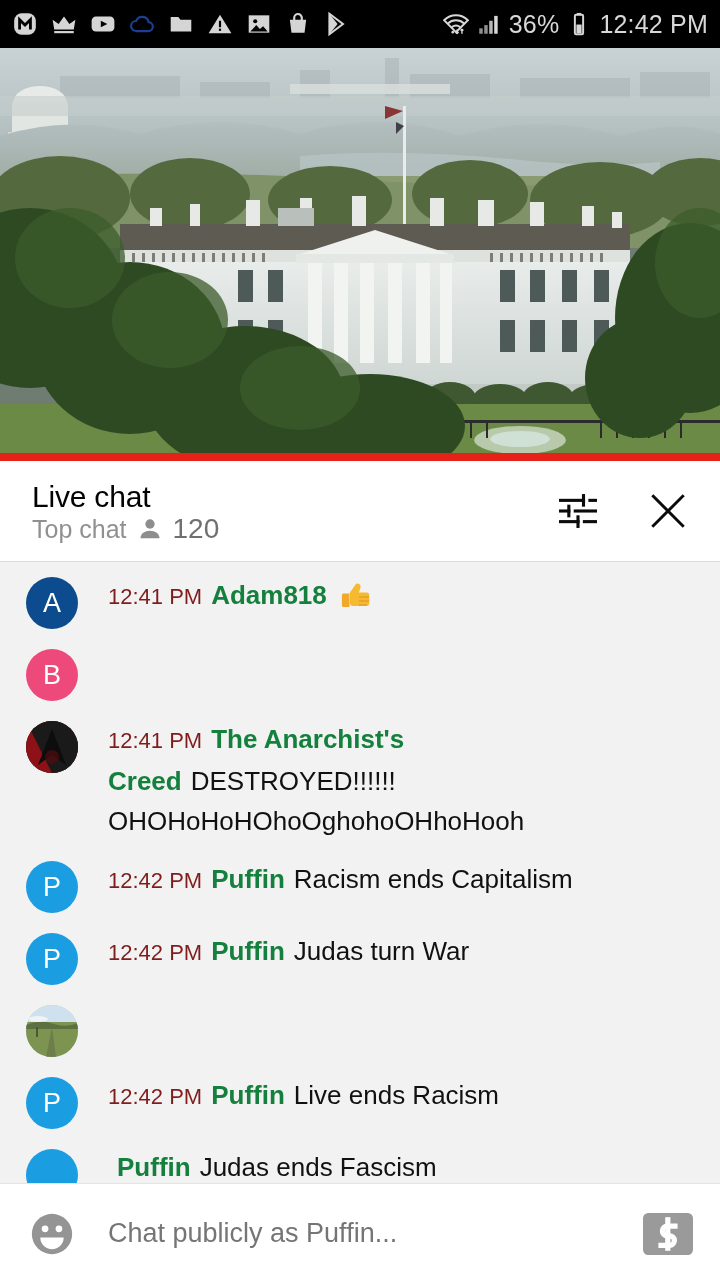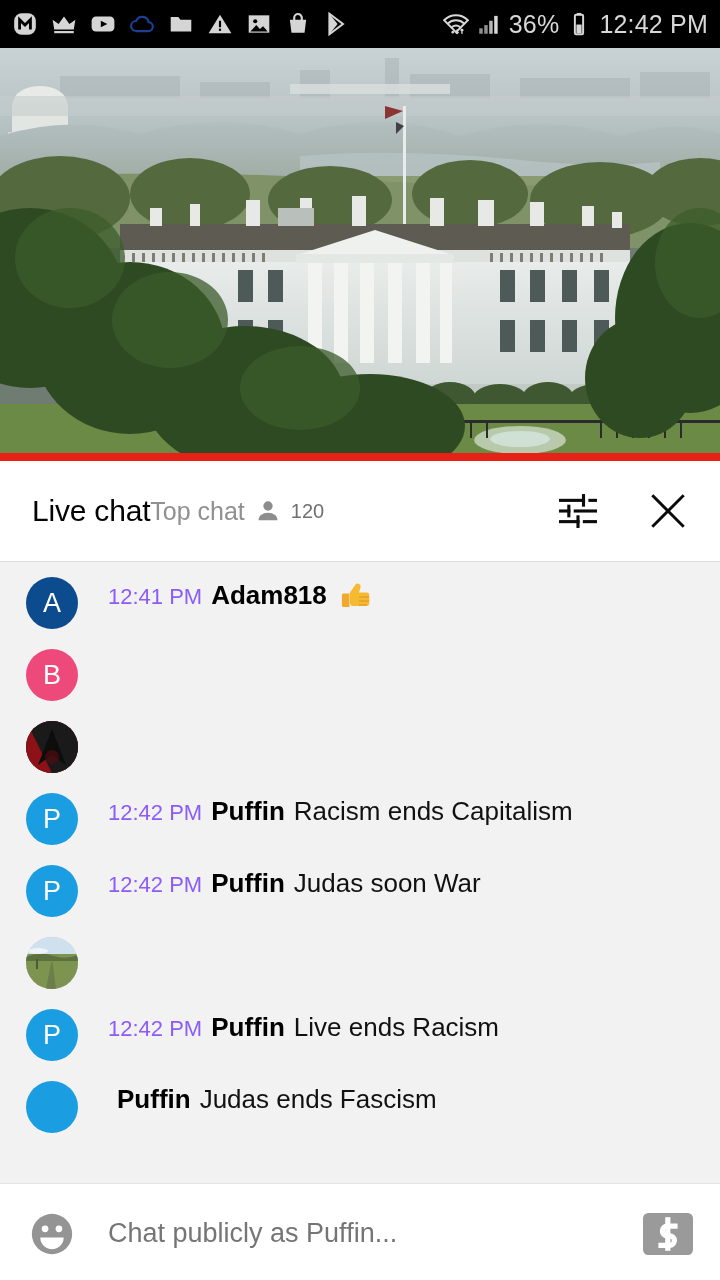--- a/index.html
+++ b/index.html
@@ -42,30 +42,30 @@
   }
 
   
   .chat-header {
     height: 100px; width: 720px;
     background: #ffffff;
     display: flex; align-items: center;
     padding: 0 30px 0 32px;
     position: relative;
   }
-  .chat-header-left { display: flex; flex-direction: row; }
+  .chat-header-left { display: flex; flex-direction: column; }
   .chat-title {
     font-size: 30px; color: #030303; font-weight: 400;
     line-height: 36px; letter-spacing: -0.2px;
   }
   .chat-sub {
     display: flex; align-items: center; gap: 10px;
   }
   .chat-subtext { font-size: 25px; color: #909090; line-height: 28px; }
-  .viewer-count { font-size: 20px; color: #707070; line-height: 28px; }
+  .viewer-count { font-size: 28px; color: #707070; line-height: 28px; }
   .header-actions { margin-left: auto; display: flex; align-items: center; gap: 46px; }
   .hdr-btn { width: 44px; height: 44px; display: flex; align-items: center; justify-content: center; }
 
   
   .msg-list {
     width: 720px;
     height: 622px;
     background: #f2f2f2;
     border-top: 1px solid #dcdcdc;
     padding-top: 4px;
@@ -90,22 +90,22 @@
   .avatar.creed { background: #000; position: relative; }
   .avatar.creed svg { width: 52px; height: 52px; display: block; }
   .msg-body {
     margin-left: 30px;
     font-size: 26px;
     line-height: 40px;
     color: #0b0b0b;
     flex: 1;
     word-wrap: break-word;
   }
-  .m-time { color: #8b5cf6; font-size: 22px; }
-  .m-author { color: #000000; font-weight: bold; margin-left: 9px; }
+  .m-time { color: #7f1d1d; font-size: 22px; }
+  .m-author { color: #15803d; font-weight: bold; margin-left: 9px; }
   .m-text { color: #111111; margin-left: 9px; }
   .emoji-thumb { display:inline-block; vertical-align:-8px; margin-left:12px; }
 
   
   .input-bar {
     width: 720px; height: 100px;
     background: #ffffff;
     display: flex; align-items: center;
     padding: 0 26px;
     border-top: 1px solid #e4e4e4;
@@ -433,32 +433,33 @@
     </div>
     <div class="msg">
       <div class="avatar creed">
         <svg viewBox="0 0 52 52">
           <rect width="52" height="52" fill="#8e1118"></rect>
           <path d="M0 0 L52 0 L52 52 L26 52 z" fill="#1a1a1a"></path>
           <path d="M26 8 L40 44 L26 34 L12 44 z" fill="#0d0d0d"></path>
           <circle cx="26" cy="36" r="7" fill="#5a0a0e" opacity="0.6"></circle>
         </svg>
       </div>
+      <div class="msg-body"><span class="m-time">12:41 PM</span><span class="m-author">The Anarchist's Creed</span><span class="m-text">DESTROYED!!!!!! OHOHoHoHOhoOghohoOHhoHooh</span></div>
     </div>
     <div class="msg">
       <div class="avatar" style="background: rgb(27, 157, 226);">
         <span>P</span>
       </div>
       <div class="msg-body"><span class="m-time">12:42 PM</span><span class="m-author">Puffin</span><span class="m-text">Racism ends Capitalism</span></div>
     </div>
     <div class="msg">
       <div class="avatar" style="background: rgb(27, 157, 226);">
         <span>P</span>
       </div>
-      <div class="msg-body"><span class="m-time">12:42 PM</span><span class="m-author">Puffin</span><span class="m-text">Judas soon War</span></div>
+      <div class="msg-body"><span class="m-time">12:42 PM</span><span class="m-author">Puffin</span><span class="m-text">Judas turn War</span></div>
     </div>
     <div class="msg">
       <div class="avatar photo">
         <svg viewBox="0 0 52 52">
           <rect width="52" height="52" fill="#cfe0ee"></rect>
           <rect y="17" width="52" height="35" fill="#7d9350"></rect>
           <path d="M0 20 Q14 14 28 19 Q40 23 52 18 L52 24 L0 24z" fill="#5c7040"></path>
           <path d="M26 22 L30 52 L20 52z" fill="#6c7f4a"></path>
           <rect x="10" y="22" width="2" height="10" fill="#4a5a33"></rect>
           <ellipse cx="12" cy="14" rx="10" ry="3" fill="#eef3f7"></ellipse>

